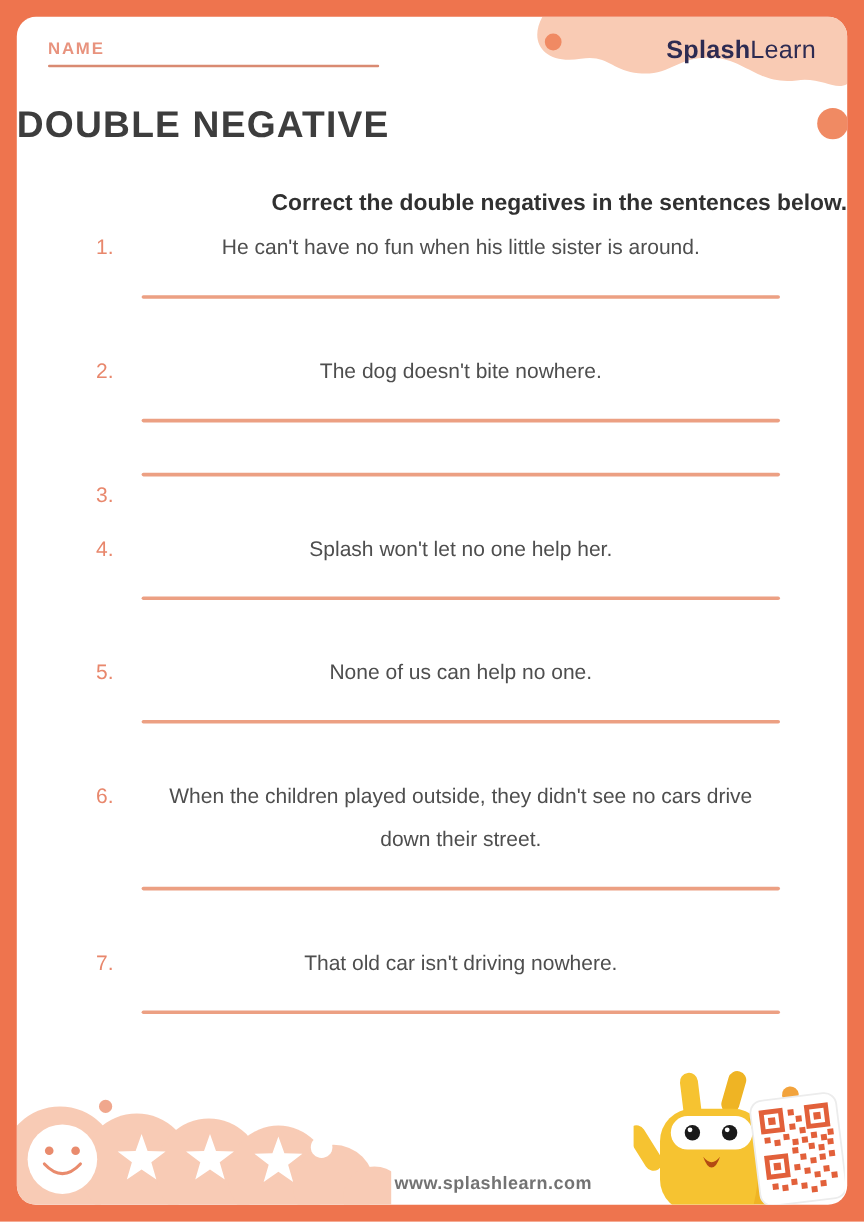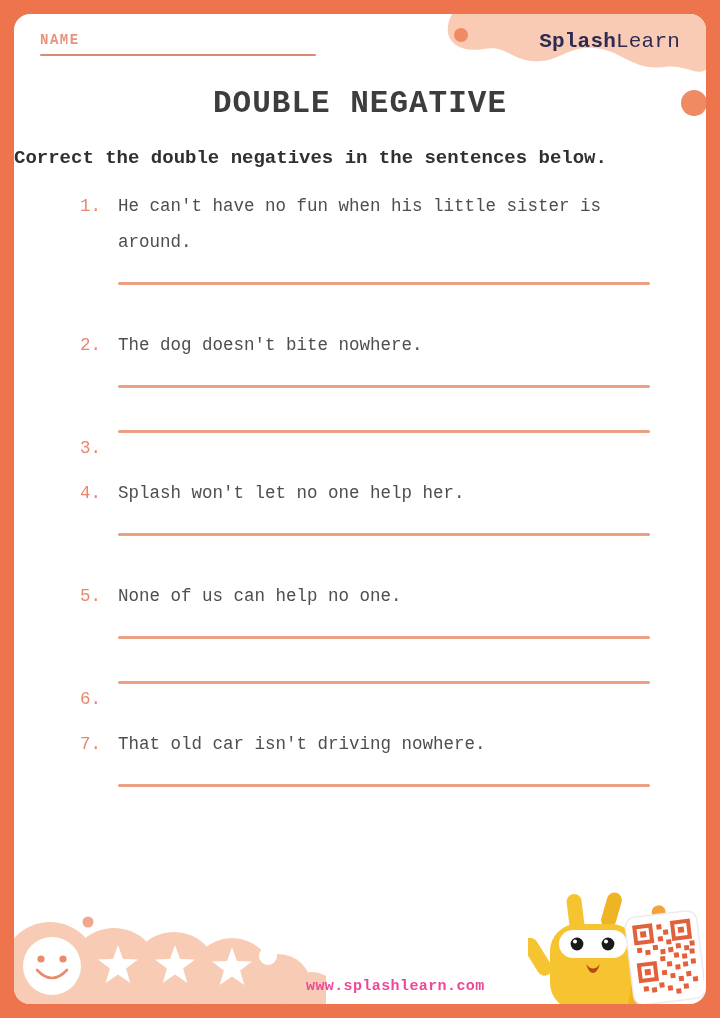--- a/index.html
+++ b/index.html
@@ -5,47 +5,47 @@
   html,body{margin:0;padding:0;}
   body{
     width:720px;height:1018px;
     background:#EE744E;
     position:relative;
     font-family:"Liberation Sans", sans-serif;
     overflow:hidden;
   }
   .page{
     position:absolute;left:14px;top:14px;right:14px;bottom:14px;
-    background:#FFFFFF;border-radius:16px;overflow:hidden;font-family:Liberation Mono, monospace;
+    background:#FFFFFF;border-radius:16px;overflow:hidden;
   }
   
   .blob-tr{position:absolute;top:0;right:0;width:280px;height:110px;pointer-events:none;}
   
   .name-row{position:absolute;left:26px;top:18px;width:280px;}
   .name-label{font-size:14px;font-weight:700;letter-spacing:1.5px;color:#E8937E;}
   .name-line{margin-top:6px;width:276px;height:2px;background:#D98A72;border-radius:1px;}
   
   .logo{position:absolute;top:16px;right:26px;font-size:21px;color:#2D2B52;letter-spacing:0.2px;}
   .logo .b{font-weight:800;}
   .logo .l{font-weight:400;}
   
-  .title{position:absolute;top:72px;left:0;width:100%;text-align:center;
+  .title{position:absolute;top:72px;left:0;width:100%;text-align:left;
     font-size:31px;font-weight:800;letter-spacing:1px;color:#3D3D3D;}
-  .instruction{position:absolute;top:133px;left:0;width:100%;text-align:left;
+  .instruction{position:absolute;top:145px;left:0;width:100%;text-align:right;
     font-size:19px;font-weight:700;color:#303030;}
   
   .questions{position:absolute;top:174px;left:104px;width:532px;}
   .question{position:relative;margin-bottom:42px;}
   .q-num{position:absolute;left:-38px;top:0;font-size:17.5px;line-height:36px;color:#E8876C;}
-  .q-text{font-size:17.5px;line-height:36px;color:#4E4E4E;}
+  .q-text{font-size:17.5px;line-height:36px;color:#4E4E4E;text-align:center;}
   .answer-line{margin-top:22px;height:3px;background:#ECA083;border-radius:2px;}
   
   .footer-cloud{position:absolute;left:0;bottom:0;width:312px;height:96px;pointer-events:none;}
-  .footer-url{position:absolute;left:292px;bottom:9px;width:210px;text-align:left;
-    font-size:15px;font-weight:700;letter-spacing:0.4px;color:#ec4899;}
+  .footer-url{position:absolute;left:292px;bottom:9px;width:210px;text-align:center;
+    font-size:15px;font-weight:700;letter-spacing:0.4px;color:#737373;}
   .footer-mascot{position:absolute;right:2px;bottom:0;width:176px;height:112px;}
 </style>
 </head>
 <body>
 
 <div class="page">
 
   <svg class="blob-tr" viewBox="0 0 280 110">
     <path d="M 26,0 C 14,22 28,40 58,35 C 80,31 84,45 106,47
              C 132,50 140,32 168,34 C 196,36 206,57 238,53
@@ -86,20 +86,21 @@
       <div class="q-text">Splash won't let no one help her.</div>
       <div class="answer-line"></div>
     </div>
     <div class="question">
       <span class="q-num">5.</span>
       <div class="q-text">None of us can help no one.</div>
       <div class="answer-line"></div>
     </div>
     <div class="question">
       <span class="q-num">6.</span>
+      <div class="q-text">When the children played outside, they didn't see no cars drive down their street.</div>
       <div class="answer-line"></div>
     </div>
     <div class="question">
       <span class="q-num">7.</span>
       <div class="q-text">That old car isn't driving nowhere.</div>
       <div class="answer-line"></div>
     </div>
   </div>
 
   <svg class="footer-cloud" viewBox="0 0 312 96">

